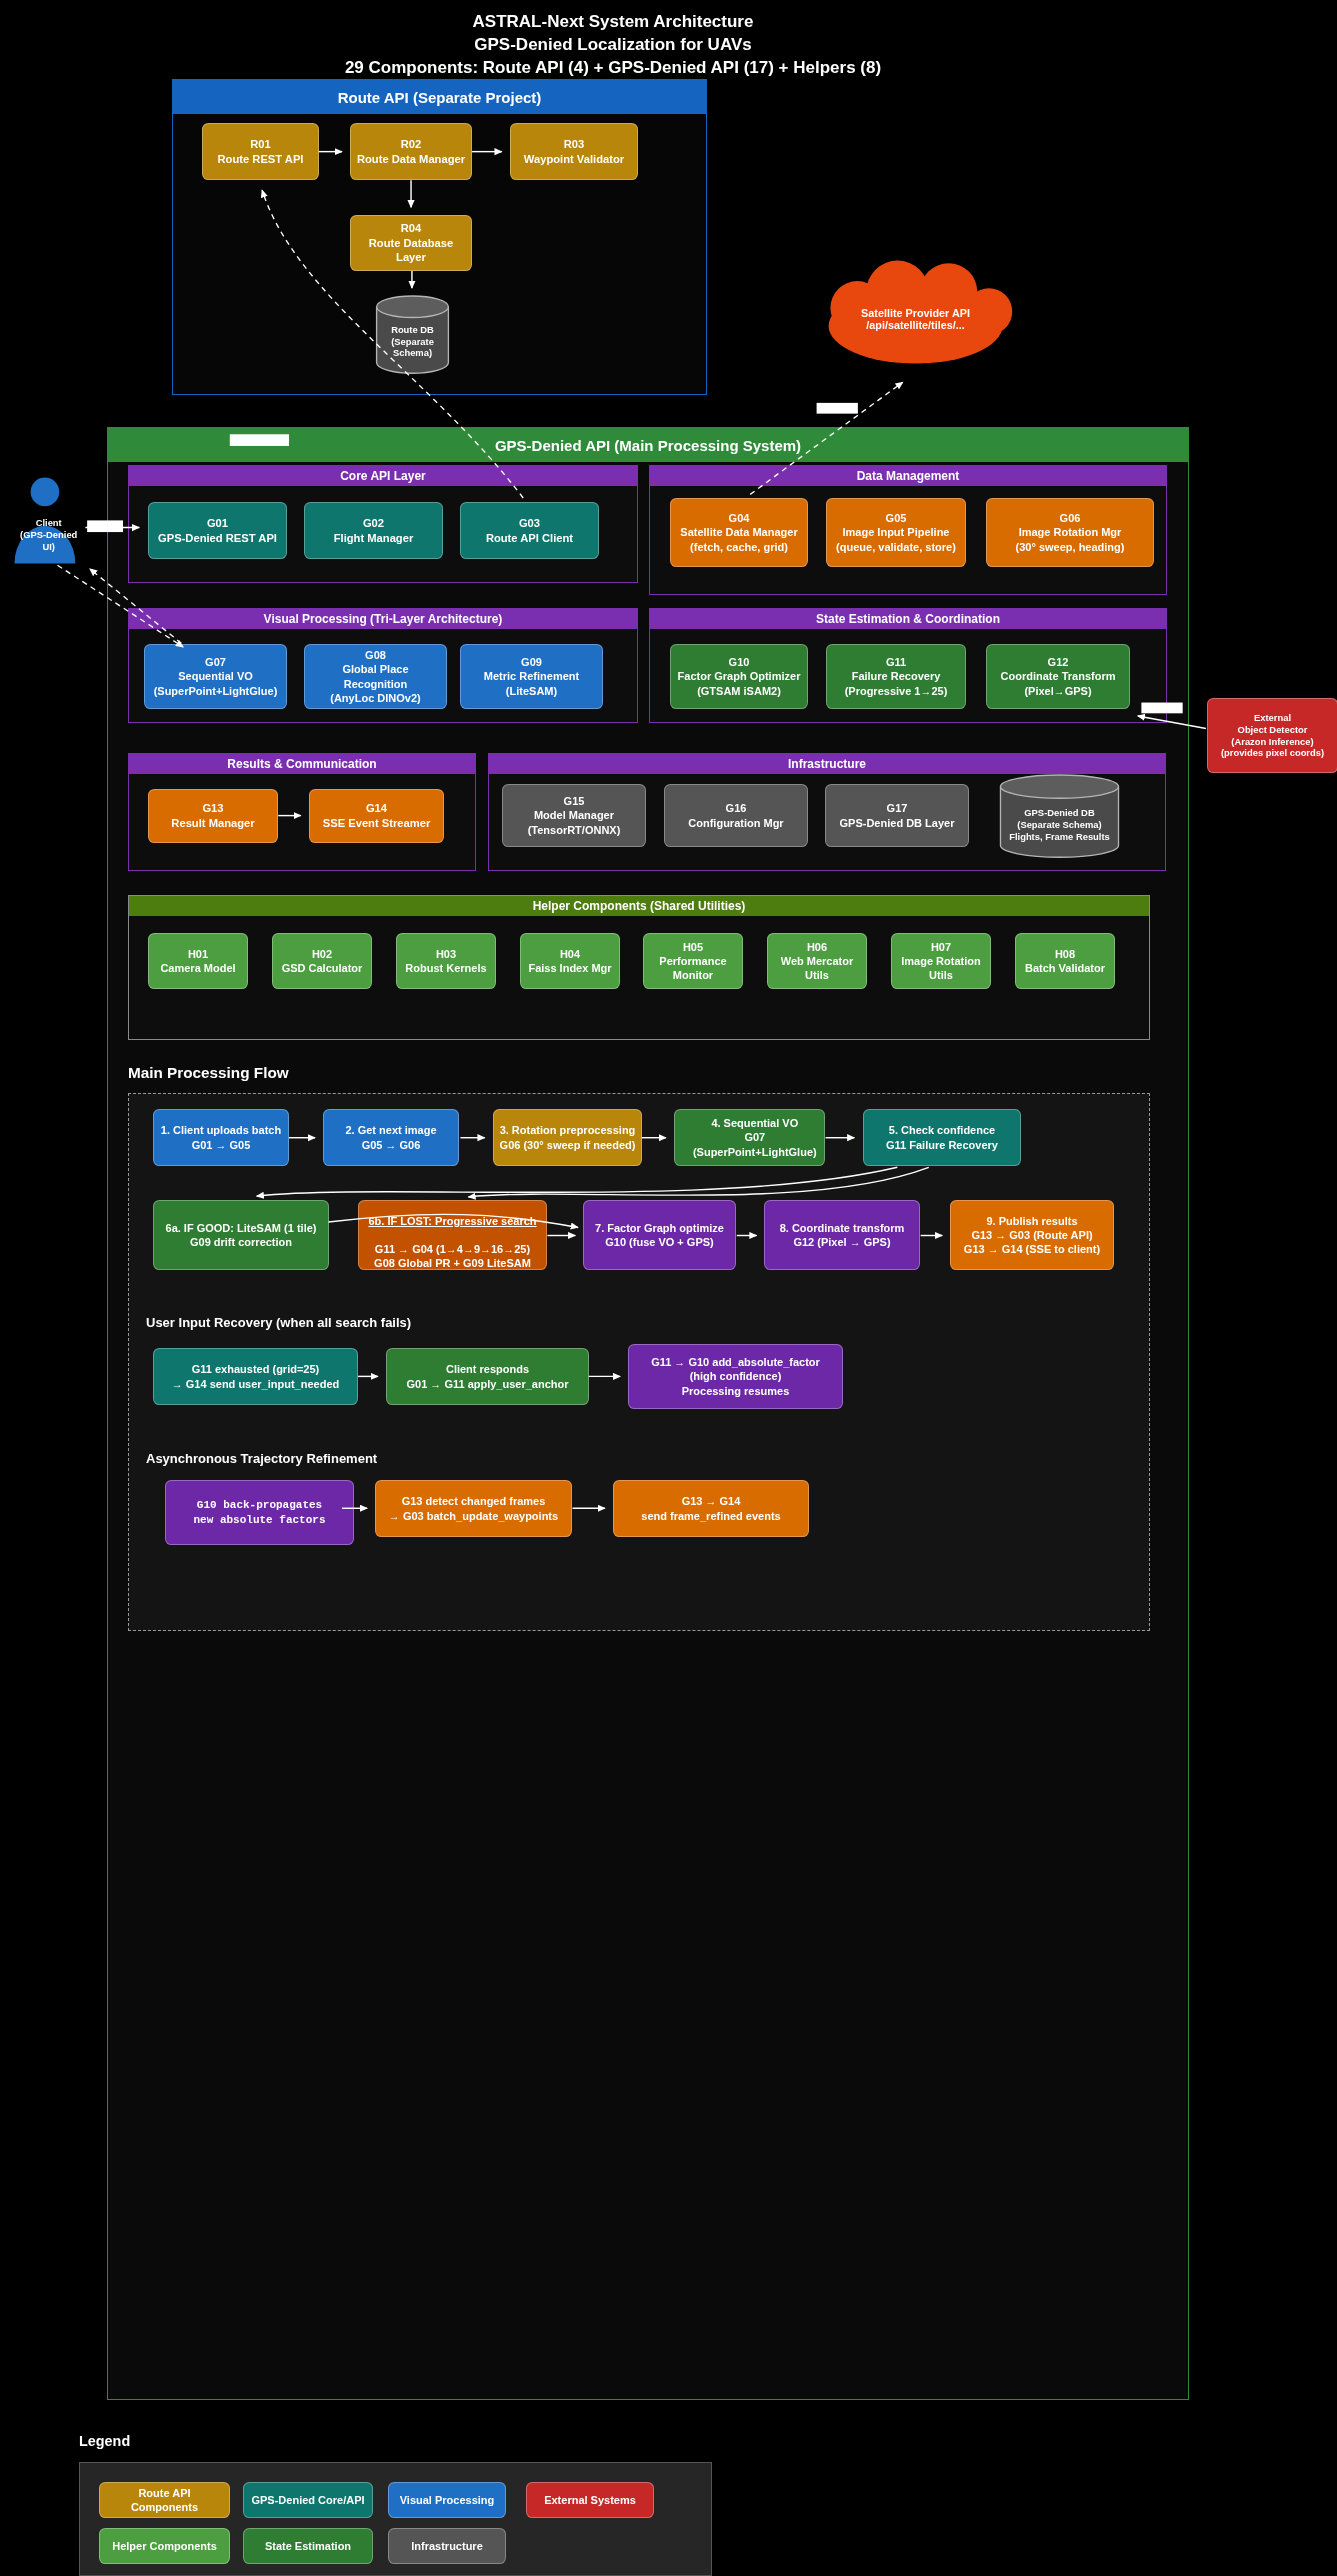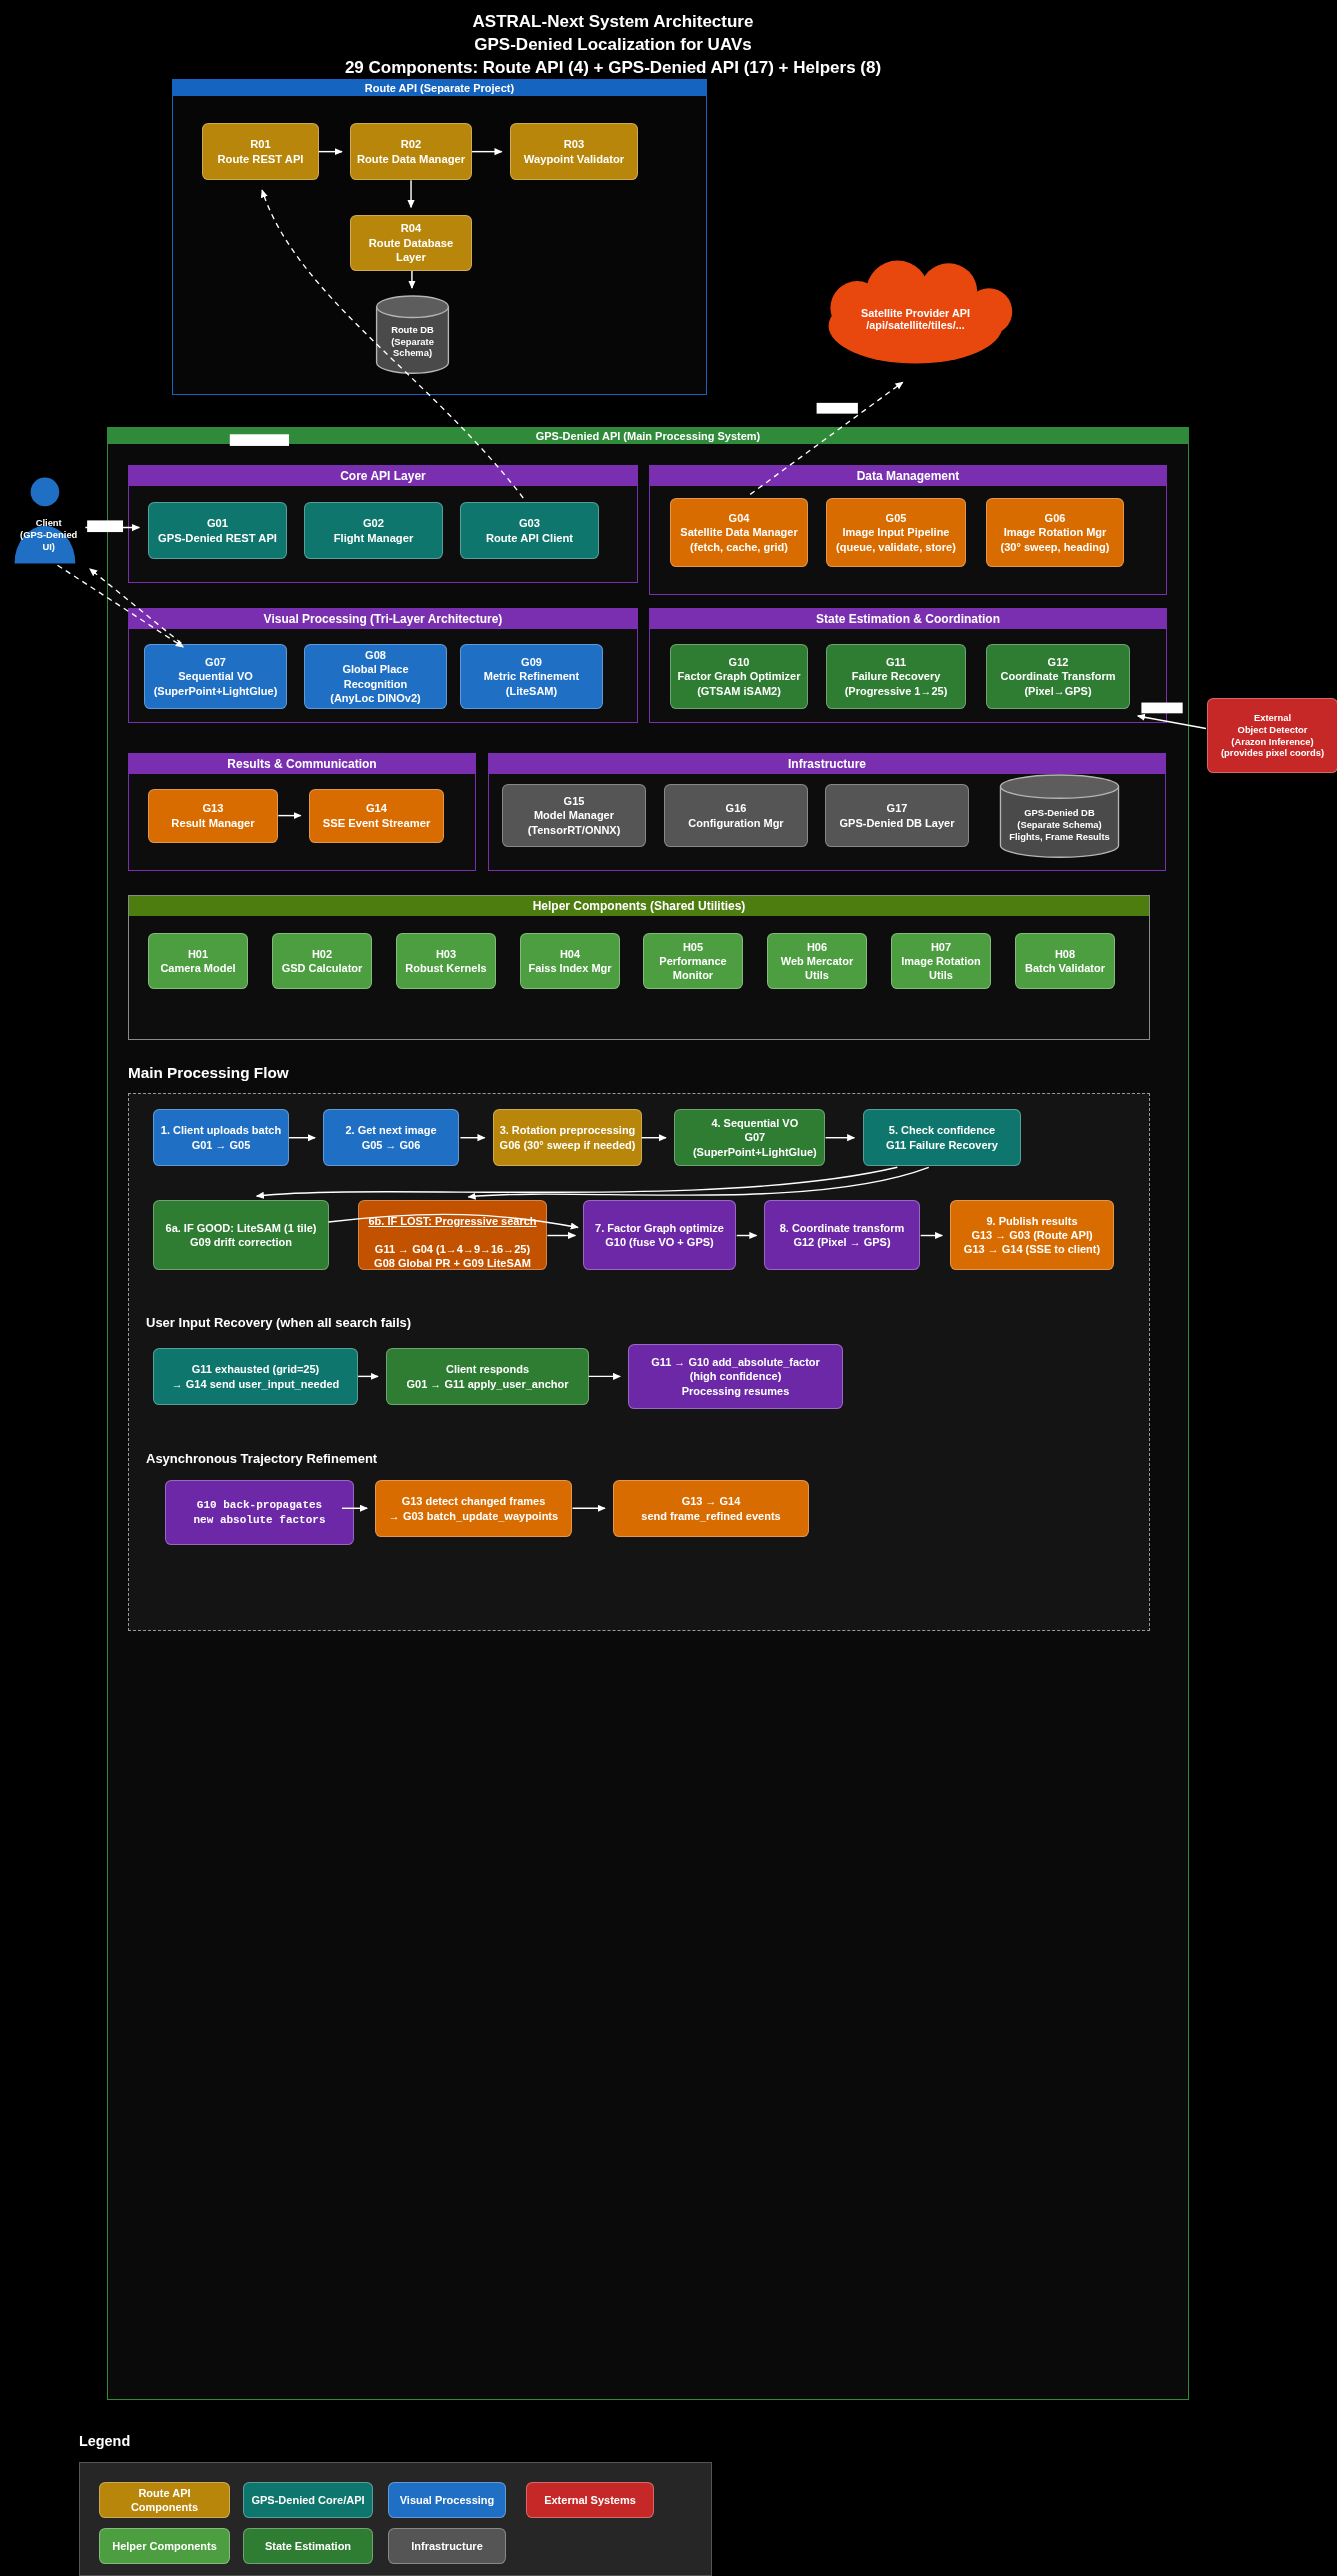--- a/index.html
+++ b/index.html
@@ -6,21 +6,21 @@
   .page{position:relative;width:1338px;height:2576px;background:#000;overflow:hidden;}
   .title-block{position:absolute;left:0;top:10.8px;width:1226px;text-align:center;z-index:3;}
   .title-block div{font-weight:700;font-size:17px;line-height:1.35;}
   .container{position:absolute;box-sizing:border-box;z-index:1;}
   .route-box{border:1.8px solid #1565c0;background:#060606;}
   .main-box{border:1.8px solid #2f8b3a;background:#0a0a0a;}
   .sec{border:0.9px solid #7a2fb0;background:#0d0d0d;z-index:2;}
   .sec-gray{border:0.9px solid #8a8a8a;background:#0d0d0d;z-index:2;}
   .flow-box{border:1.8px dashed #999;background:#141414;z-index:2;}
   .legend-box{border:0.9px solid #555;background:#262626;z-index:2;}
-  .hdr{position:absolute;left:0;top:0;right:0;height:16px;display:flex;align-items:center;justify-content:center;font-weight:700;font-size:11px;}
+  .hdr{position:absolute;left:0;top:0;right:0;height:34px;display:flex;align-items:center;justify-content:center;font-weight:700;font-size:15px;}
   .sec-hdr{height:20px;font-size:12px;}
   .bluh{background:#1565c0;}
   .grnh{background:#2f8b3a;}
   .purh{background:#7a2fb0;}
   .gryh{background:#4d7c0f;}
   .node{position:absolute;border-radius:6.3px;display:flex;align-items:center;justify-content:center;text-align:center;white-space:pre-line;font-weight:700;font-size:11.2px;line-height:1.3;padding:2.7px 5.4px;box-sizing:border-box;color:#fff;border:0.9px solid rgba(255,255,255,.3);z-index:4;}
   .sm{font-size:11px;}
   .xs{font-size:9.4px;line-height:1.25;}
   .gold{background:#b8860b;}
   .dred{background:#0f766e;}
@@ -112,21 +112,21 @@
 
   <div class="container sec" style="left:649px;top:465px;width:518px;height:130px;">
     <div class="hdr sec-hdr purh">Data Management</div>
   </div>
   <div class="node org sm" style="left:670px;top:498px;width:138px;height:69px;">G04
 Satellite Data Manager
 (fetch, cache, grid)</div>
   <div class="node org sm" style="left:826px;top:498px;width:140px;height:69px;">G05
 Image Input Pipeline
 (queue, validate, store)</div>
-  <div class="node org sm" style="left:986px;top:498px;width:138px;height:69px;">G06
+  <div class="node org sm" style="left:986px;top:498px;width:168px;height:69px;">G06
 Image Rotation Mgr
 (30° sweep, heading)</div>
 
   <div class="container sec" style="left:128px;top:608px;width:510px;height:115px;">
     <div class="hdr sec-hdr purh">Visual Processing (Tri-Layer Architecture)</div>
   </div>
   <div class="node blu sm" style="left:144px;top:644px;width:143px;height:65px;">G07
 Sequential VO
 (SuperPoint+LightGlue)</div>
   <div class="node blu sm" style="left:304px;top:644px;width:143px;height:65px;">G08

